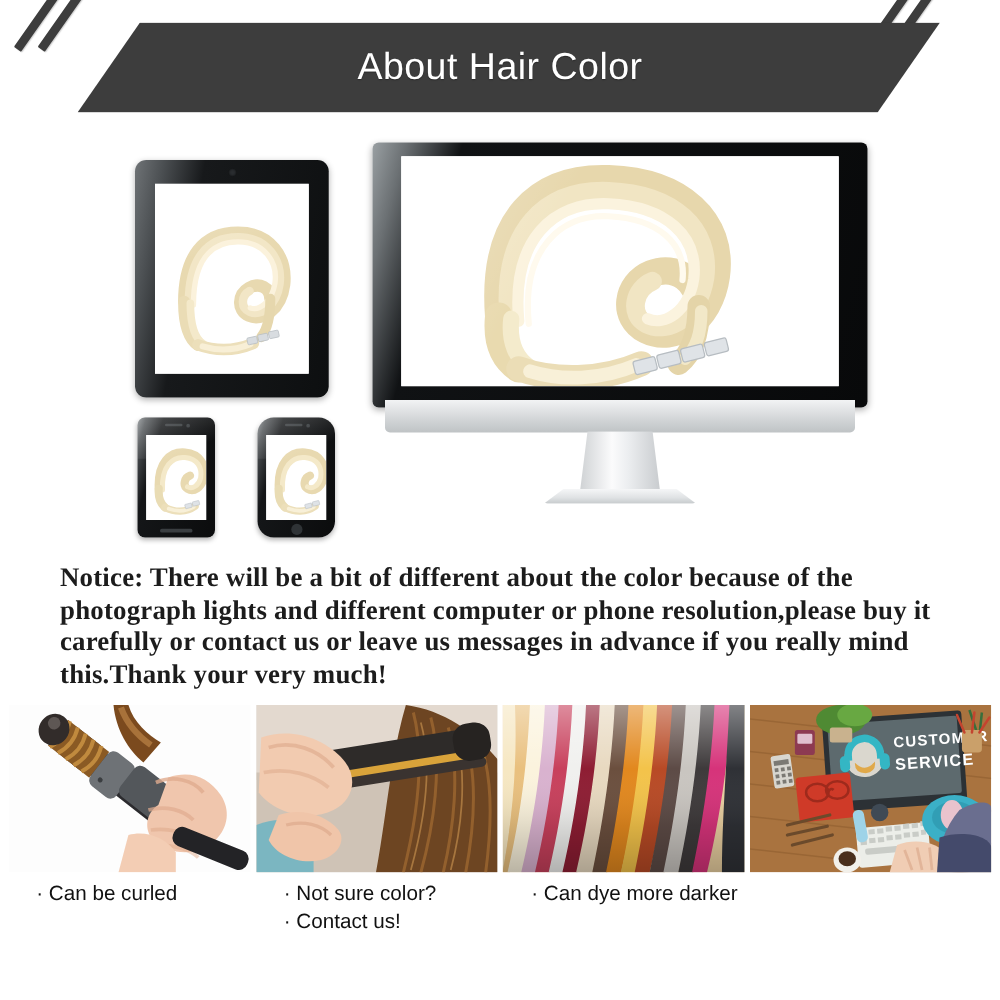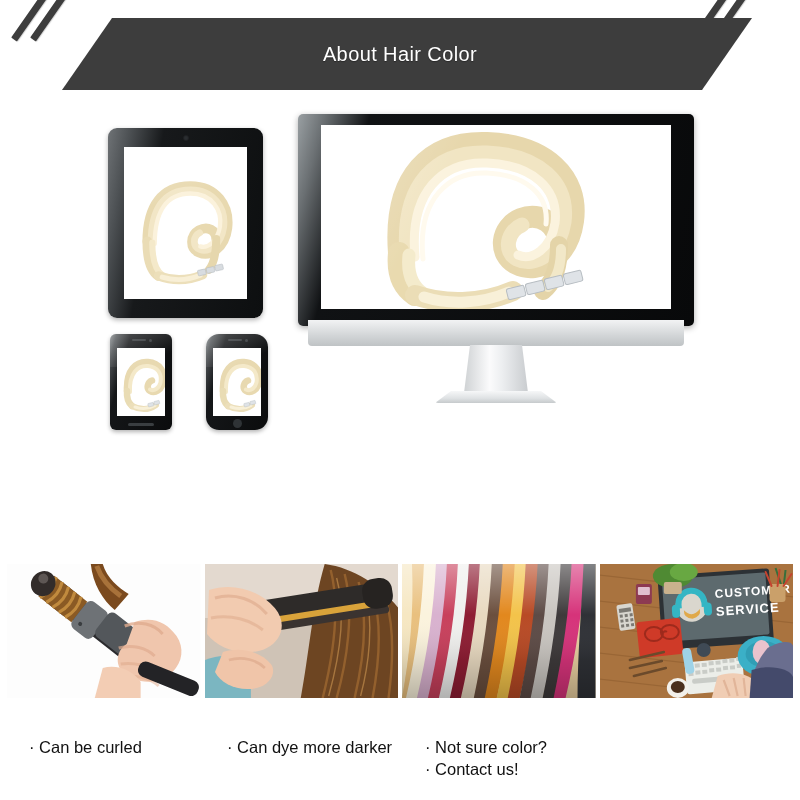--- a/index.html
+++ b/index.html
@@ -16,21 +16,21 @@
   .header{position:absolute;left:0;top:0;width:800px;height:108px;}
   .banner{
     position:absolute;left:62px;top:18px;width:690px;height:72px;
     background:#3d3d3d;
     clip-path:polygon(50px 0, 690px 0, 640px 72px, 0 72px);
     box-shadow:0 1px 2px rgba(0,0,0,.25);
   }
   .banner-title{
     position:absolute;left:0;top:0;width:690px;height:72px;
     display:flex;align-items:center;justify-content:center;
-    color:#ffffff;font-size:20px;letter-spacing:.4px;
+    color:#ffffff;font-size:30px;letter-spacing:.4px;
     text-shadow:0 1px 1px rgba(0,0,0,.35);
     padding-right:14px;box-sizing:border-box;
   }
   .stripe{position:absolute;background:#3d3d3d;border-radius:1px;height:7px;
           box-shadow:0 1px 1px rgba(0,0,0,.2);}
   .stripe.l1{left:14px;top:36px;width:74px;transform:rotate(-55deg);transform-origin:left center;}
   .stripe.l2{left:33px;top:36px;width:74px;transform:rotate(-55deg);transform-origin:left center;}
   .stripe.r1{left:690px;top:42px;width:74px;transform:rotate(-55deg);transform-origin:left center;}
   .stripe.r2{left:709px;top:42px;width:74px;transform:rotate(-55deg);transform-origin:left center;}
 
@@ -107,21 +107,21 @@
 
   
   .grid{position:absolute;left:7px;top:564px;width:786px;height:134px;
         display:flex;gap:4px;}
   .cell{position:relative;width:194px;height:134px;overflow:hidden;background:#fff;}
   .cell svg{display:block;width:100%;height:100%;}
 
   .captions{position:absolute;left:7px;top:704px;width:786px;height:60px;
             display:flex;gap:4px;}
   .cap{width:194px;font-size:16.5px;color:#111;line-height:22px;
-       padding-left:22px;box-sizing:border-box;margin-top:32px;}
+       padding-left:22px;box-sizing:border-box;}
   .cap .line{white-space:nowrap;}
   .cap .line::before{content:"· ";}
 </style>
 </head>
 <body>
 
 <div class="page">
 
   <div class="header">
     <div class="stripe l1"></div>
@@ -241,20 +241,21 @@
             </g>
           </svg>
         </div>
       </div>
       <div class="home"></div>
       <div class="gloss"></div>
     </div>
 
   </div>
 
+  <div class="notice">Notice: There will be a bit of different about the color because of the photograph lights and different computer or phone resolution,please buy it carefully or contact us or leave us messages in advance if you really mind this.Thank your very much!</div>
 
   <div class="grid">
 
     <div class="cell">
       <svg viewBox="0 0 194 134" preserveAspectRatio="none">
         <rect width="194" height="134" fill="#fdfdfd"></rect>
         <path d="M96 0 C100 14, 112 24, 122 30 L108 46 C96 36, 86 20, 84 0 Z" fill="#7b4a1e"></path>
         <path d="M90 2 C95 16, 104 25, 114 32" stroke="#a8723a" stroke-width="5" fill="none"></path>
         <g transform="rotate(38 97 67)">
           <rect x="28" y="56" width="128" height="22" rx="11" fill="#2b2b2e"></rect>
@@ -439,21 +440,21 @@
       </svg>
     </div>
 
   </div>
 
   <div class="captions">
     <div class="cap">
       <div class="line">Can be curled</div>
     </div>
     <div class="cap">
-      <div class="line">Can dye more darker</div>
-    </div>
-    <div class="cap">
       <div class="line">Not sure color?</div>
       <div class="line">Contact us!</div>
     </div>
+    <div class="cap">
+      <div class="line">Can dye more darker</div>
+    </div>
   </div>
 
 </div>
 
 </body></html>

